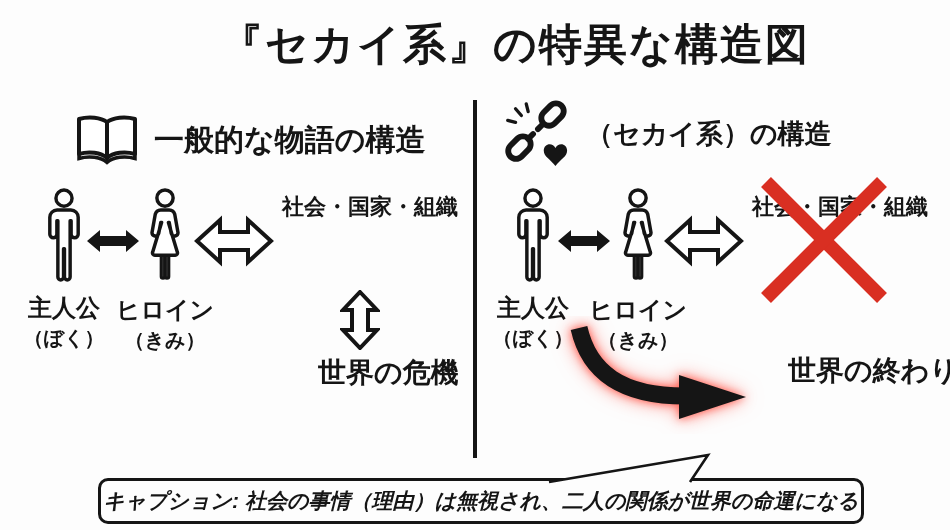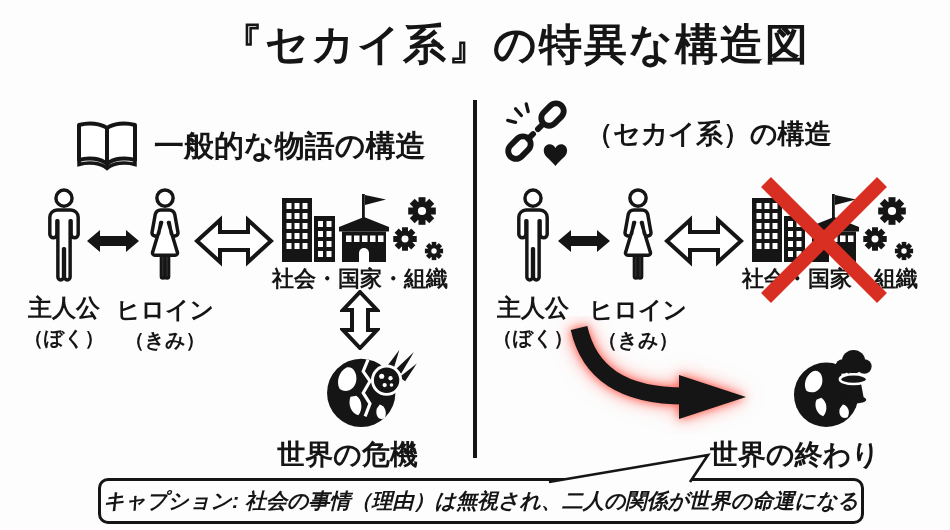--- a/index.html
+++ b/index.html
@@ -17,21 +17,21 @@
   }
   .panel-header{display:flex;align-items:center;gap:12px;}
   .panel-header .htext{font-size:30px;font-weight:800;}
   .panel-header-right{display:flex;align-items:center;gap:14px;}
   .hcol{display:flex;flex-direction:column;align-items:center;line-height:33px;}
   .hcol .htext2{font-size:27px;font-weight:800;}
   .divider{left:473px;top:100px;width:4px;height:358px;background:#151515;}
   .person{display:flex;flex-direction:column;align-items:center;}
   .person .plabel{font-size:24px;font-weight:800;margin-top:4px;}
   .person .psub{font-size:20px;font-weight:800;margin-top:1px;}
-  .group{display:flex;flex-direction:column;align-items:flex-end;}
+  .group{display:flex;flex-direction:row;align-items:flex-start;}
   .soc-label{font-size:22px;font-weight:800;margin-top:0px;}
   .world-label{font-size:28px;font-weight:800;margin-top:6px;}
   .caption-box{
     left:98px;top:478px;width:760px;height:40px;
     border:3px solid #151515;border-radius:10px;background:#fdfdfd;
     display:flex;align-items:center;justify-content:center;z-index:1;font-style:italic;
   }
   .caption-box .ctext{font-size:21px;font-weight:700;}
   .tail{z-index:2;}
   .glow{filter:drop-shadow(0 0 4px rgba(255,85,72,0.95)) drop-shadow(0 0 9px rgba(255,100,88,0.6));}
@@ -120,21 +120,21 @@
         <use href="#gearshape" transform="translate(123,47) scale(0.85)"></use>
         <use href="#gearshape" transform="translate(152,59) scale(0.66)"></use>
       </symbol>
     </defs>
   </svg>
 
   <div class="abs page-title nowrap">『セカイ系』の特異な構造図</div>
 
   <div class="abs divider"></div>
 
-  <div class="abs panel-header" style="left:72px;top:119px;">
+  <div class="abs panel-header" style="left:72px;top:113px;">
     <svg width="70" height="54" viewBox="0 0 70 54">
       <path d="M35,9 C29,4.5 17,3 7,6 L7,41 C17,38 29,39.5 35,45 C41,39.5 53,38 63,41 L63,6 C53,3 41,4.5 35,9 Z" fill="#fff" stroke="#151515" stroke-width="4" stroke-linejoin="round"></path>
       <line x1="35" y1="9" x2="35" y2="45" stroke="#151515" stroke-width="4"></line>
       <path d="M7,41 L7,45.5 C17,42.5 29,44 35,49.5 C41,44 53,42.5 63,45.5 L63,41" fill="none" stroke="#151515" stroke-width="3.5"></path>
     </svg>
     <div class="htext nowrap">一般的な物語の構造</div>
   </div>
 
   <div class="abs person" style="left:34px;top:188px;width:60px;">
     <svg width="46" height="100">

